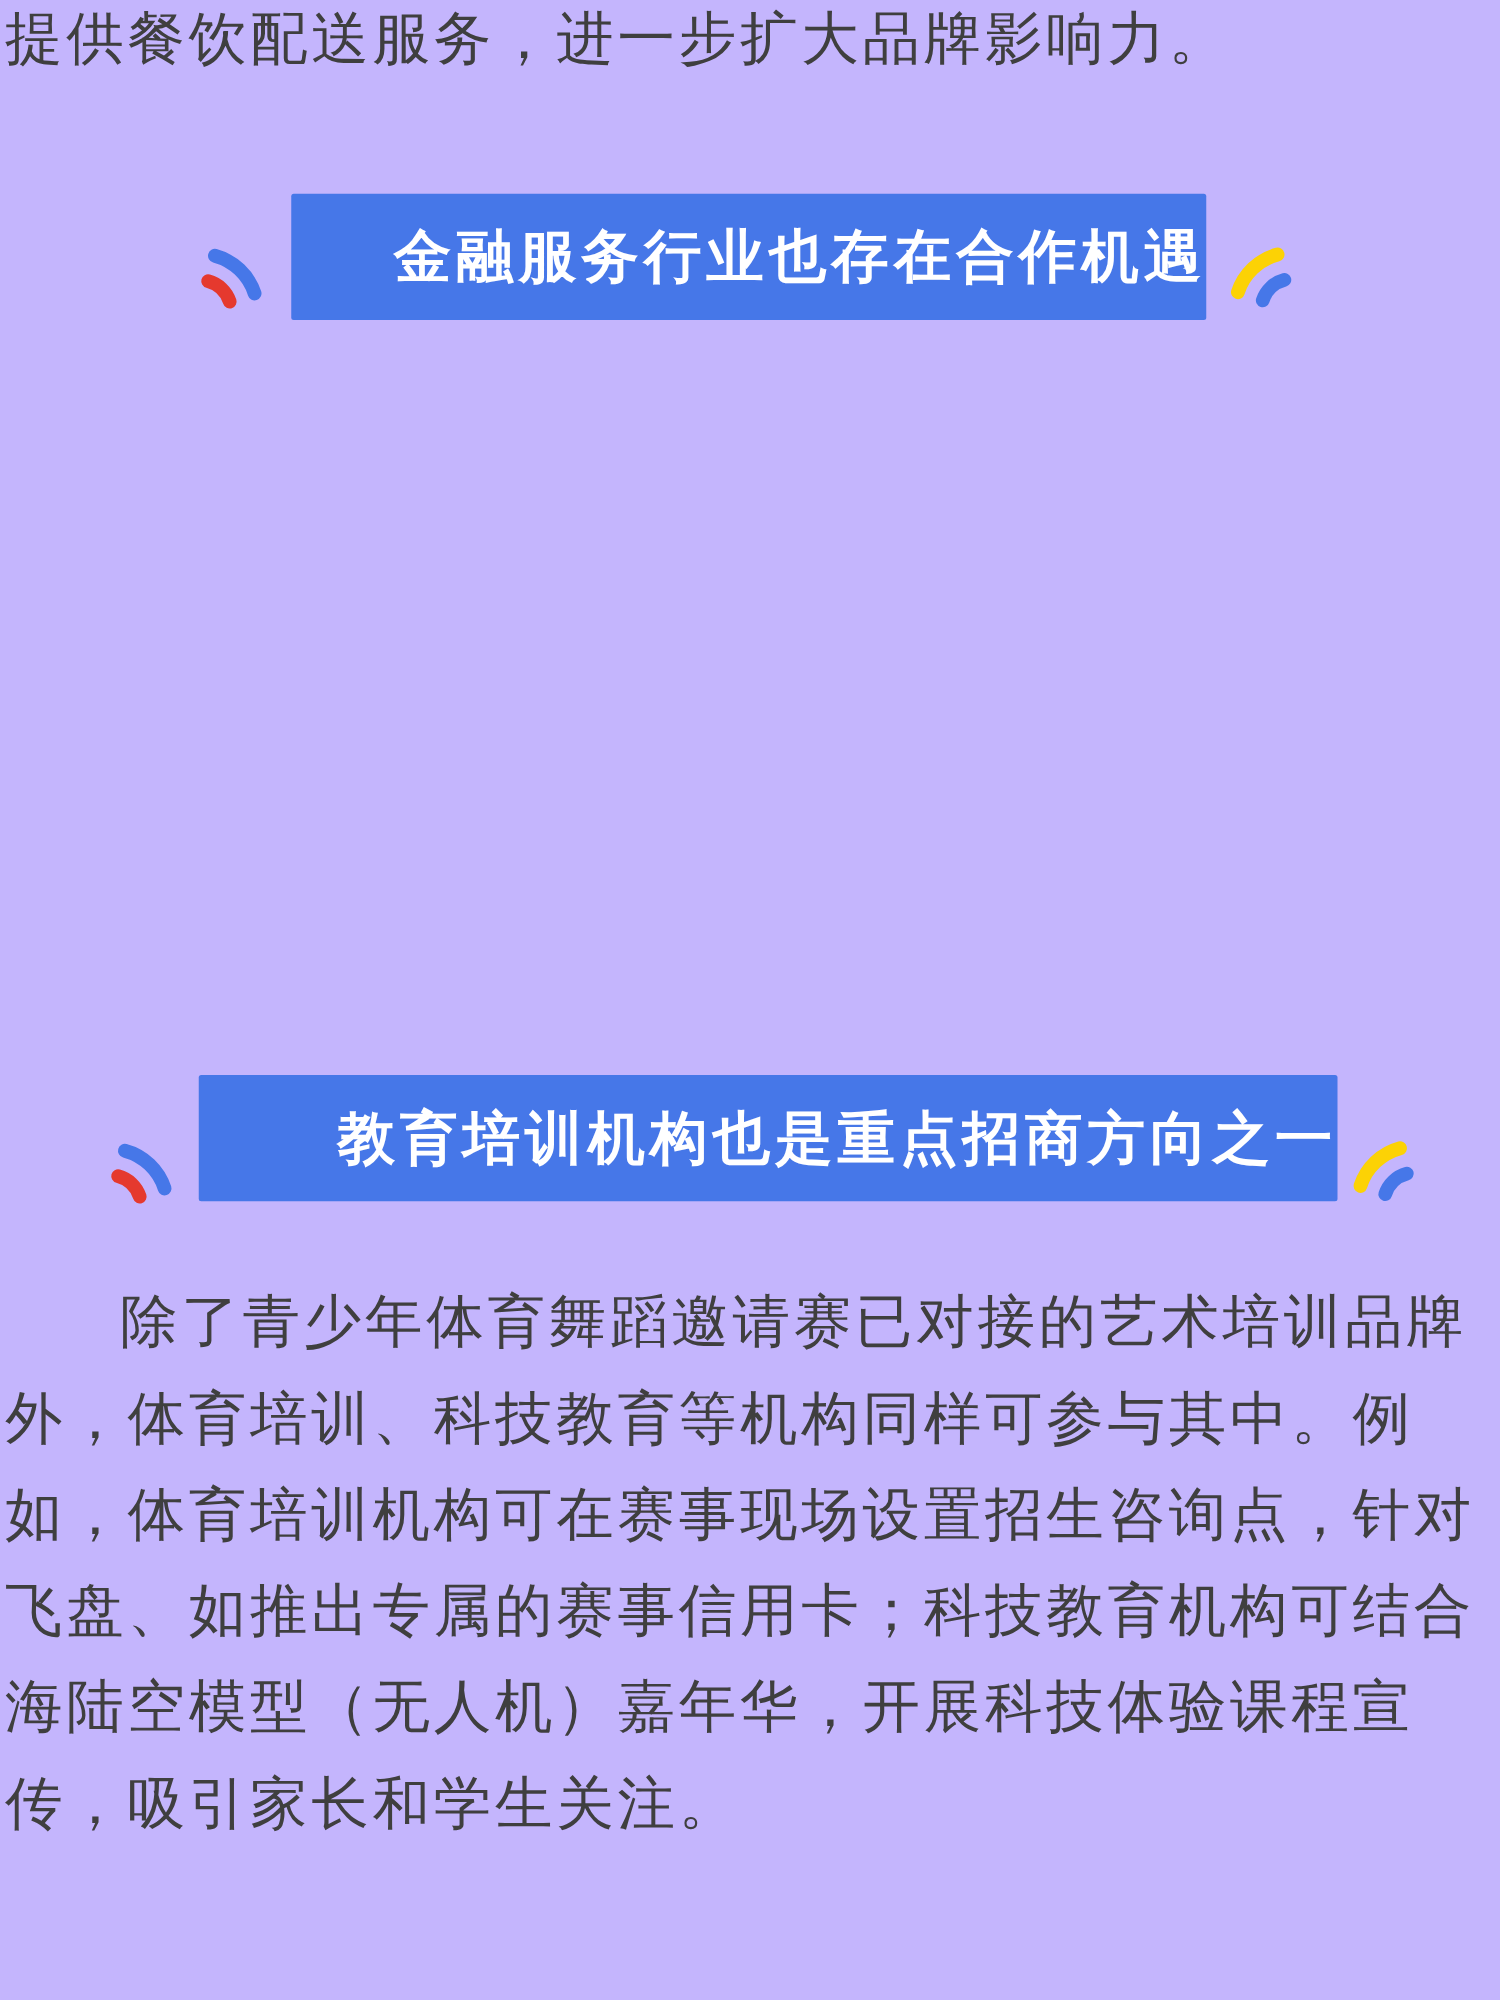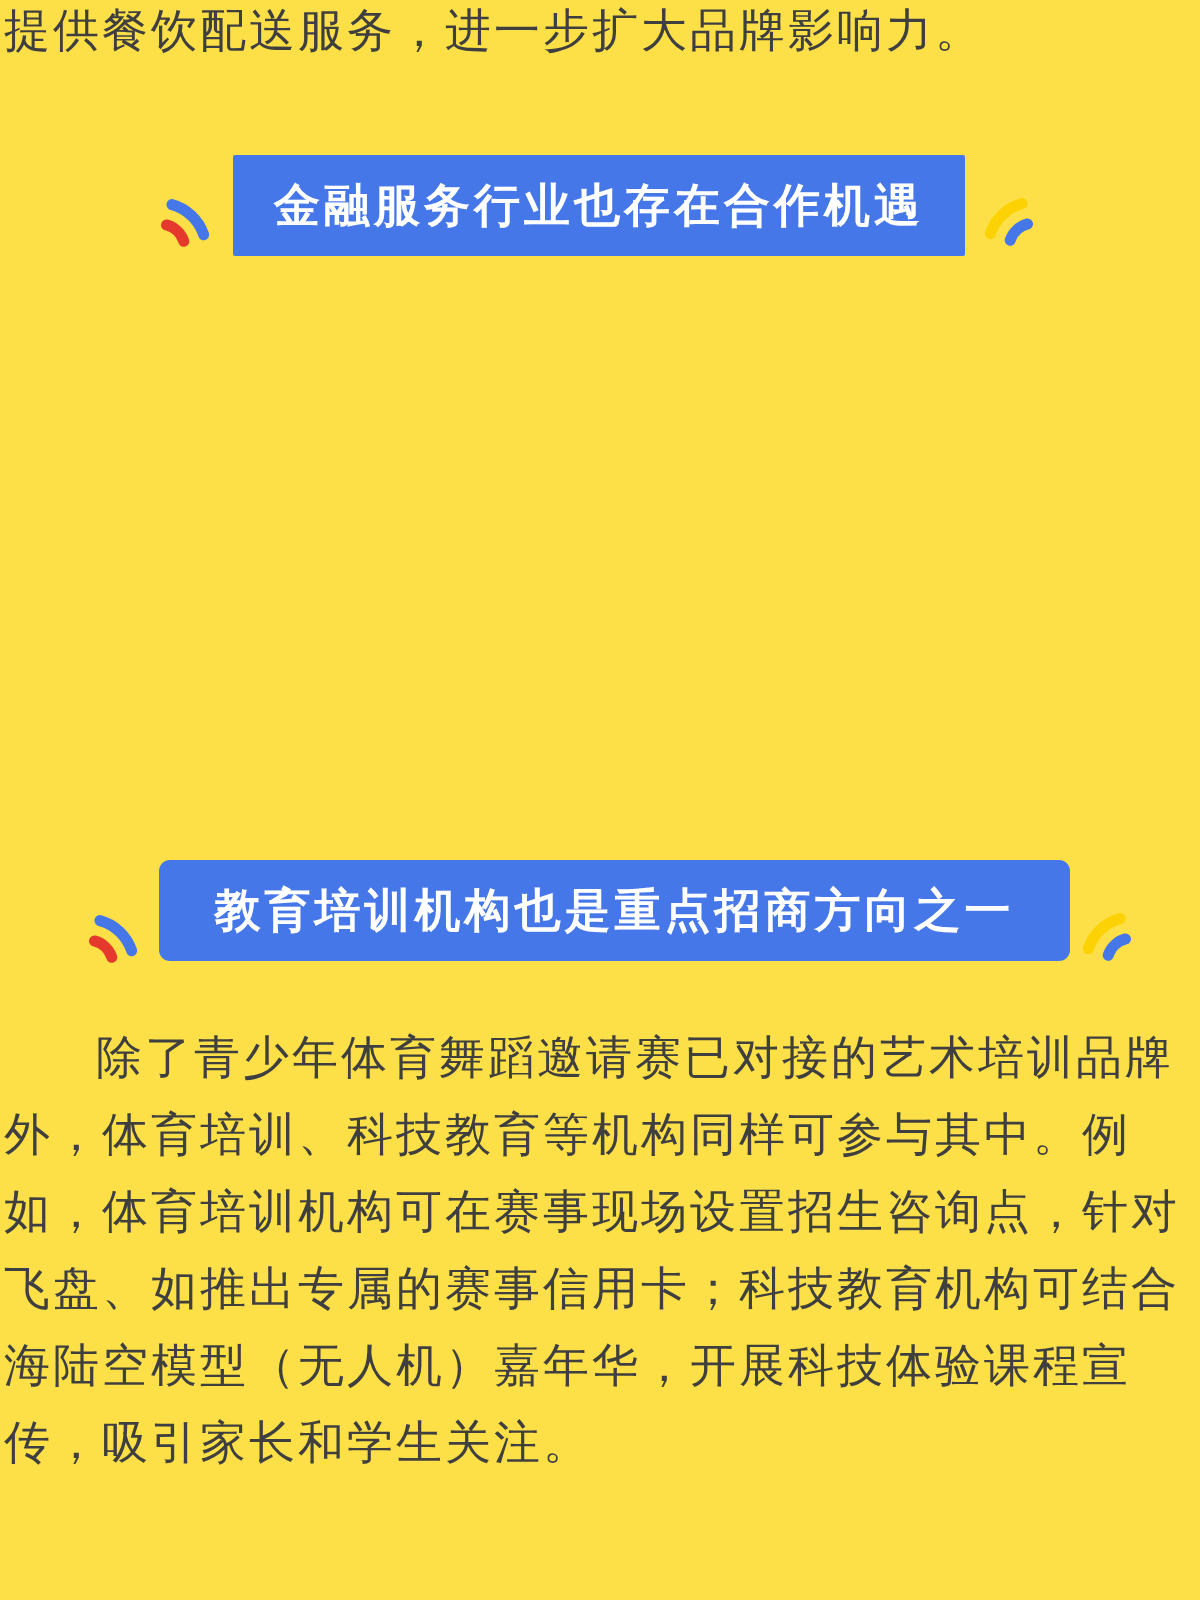--- a/index.html
+++ b/index.html
@@ -1,19 +1,19 @@
 <!DOCTYPE html>
 <html><head>
 <meta charset="utf-8">
 <style>
   html,body{margin:0;padding:0;background:#ffffff;}
   .page{
     position:relative;
     width:1200px;height:1600px;
-    background:#fde047;
+    background:#c4b5fd;
     overflow:hidden;
     font-family:"Liberation Sans",sans-serif;
   }
   .body-text{
     position:absolute;
     left:4px;
     width:1192px;
     font-size:46px;
     line-height:77px;
     letter-spacing:3px;
@@ -24,30 +24,30 @@
   .indent{text-indent:92px;}
   .banner{
     position:absolute;
     height:101px;
     background:#4677e8;
     border-radius:2px;
   }
   .banner-label{
     display:block;
     width:100%;
-    text-align:center;
+    text-align:right;
     line-height:101px;
     font-size:46px;
     font-weight:bold;
     letter-spacing:4px;
     color:#ffffff;
     white-space:nowrap;
   }
   #banner-finance{left:233px;top:155px;width:732px;}
-  #banner-education{left:159px;top:860px;width:911px;border-radius:11px;}
+  #banner-education{left:159px;top:860px;width:911px;}
   .deco{position:absolute;width:52px;height:54px;}
   .deco svg{overflow:visible;display:block;}
   #deco-left-1{left:158px;top:192px;}
   #deco-right-1{left:984px;top:191px;}
   #deco-left-2{left:86px;top:908px;}
   #deco-right-2{left:1082px;top:906px;}
   #intro-tail{top:-8px;}
   #para-finance{top:314px;}
   #para-education{top:1019px;}
 </style>

